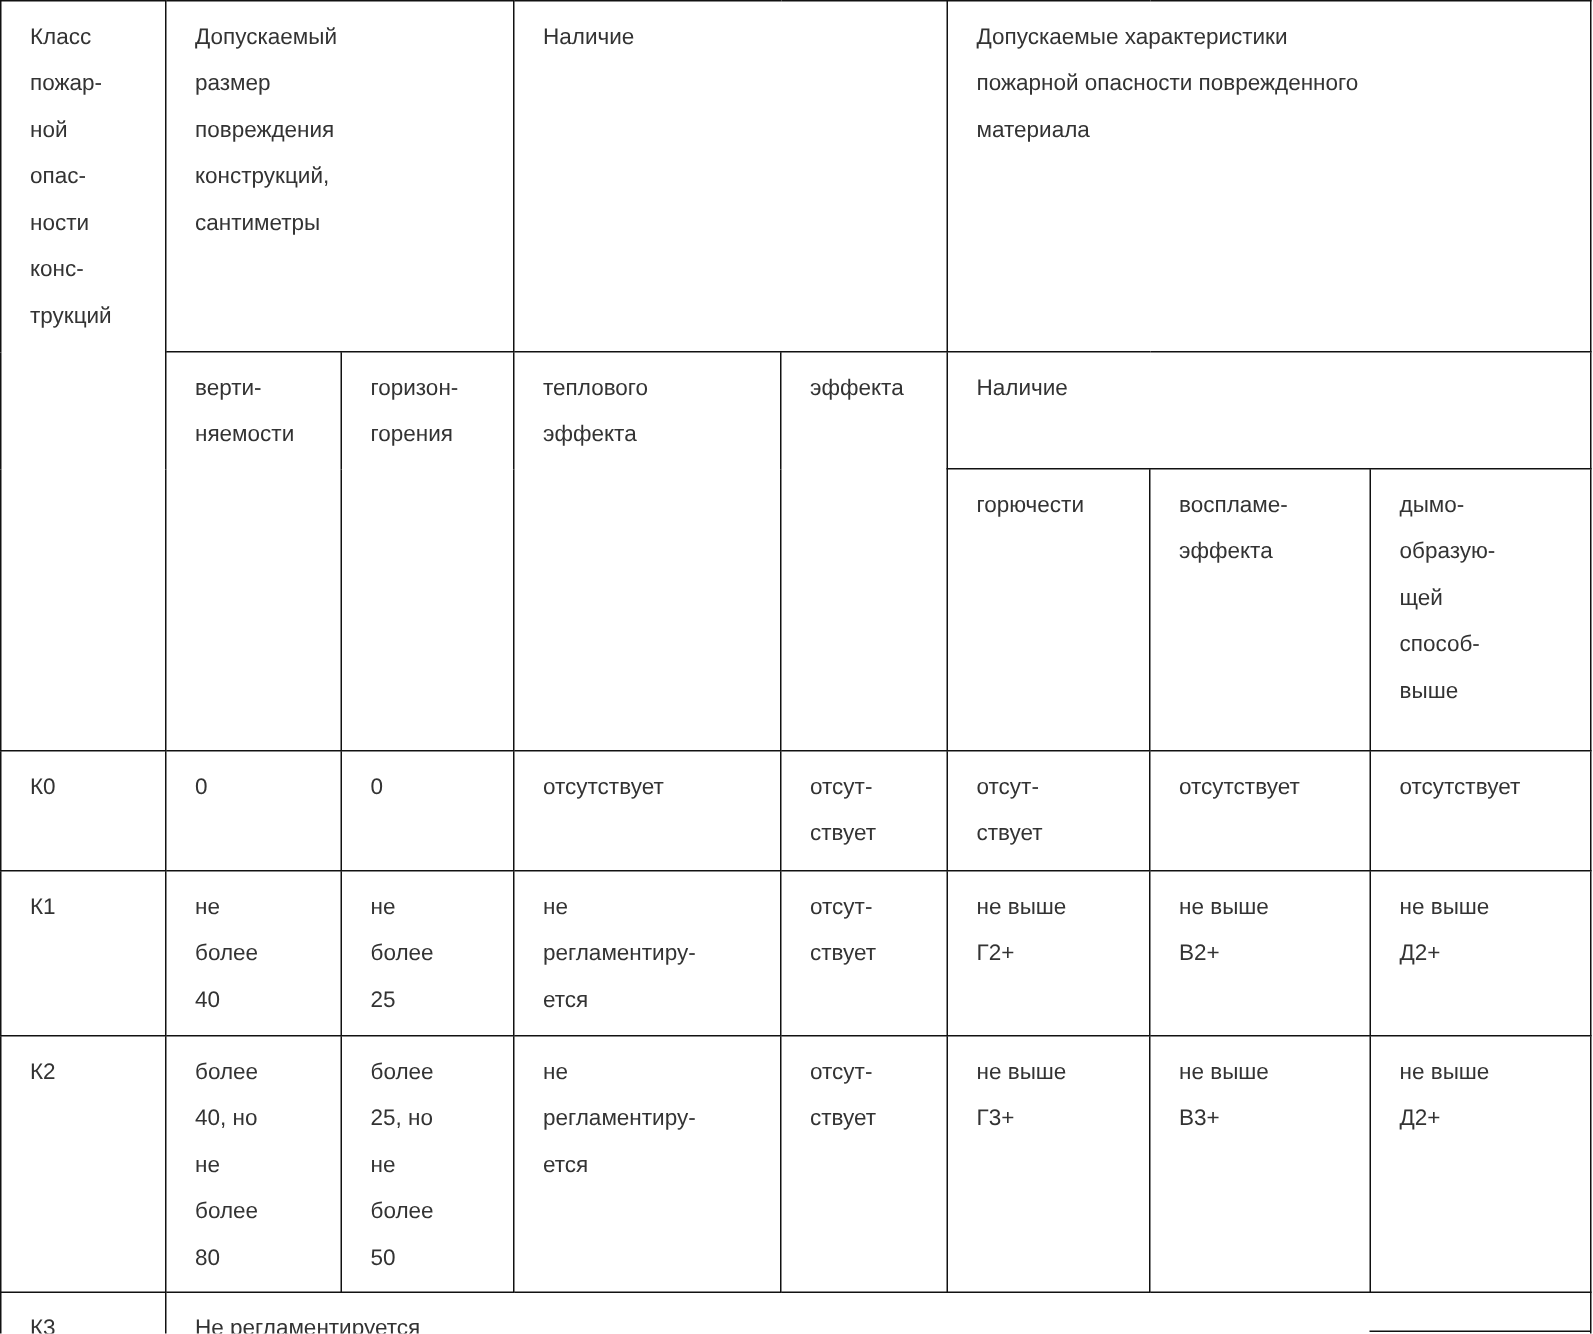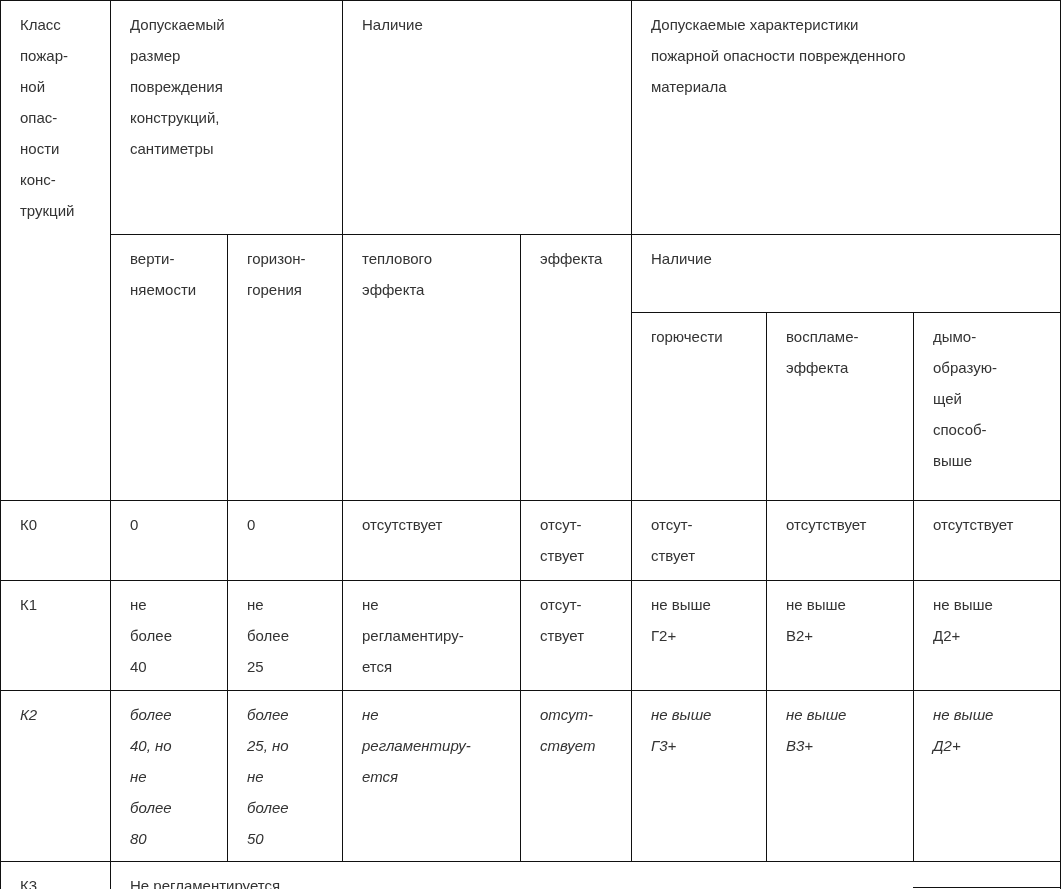--- a/index.html
+++ b/index.html
@@ -33,21 +33,21 @@
       box-sizing: border-box;
       overflow: hidden;
       word-wrap: break-word;
     }
     .pre { white-space: pre-line; }
     tr.r-h1 td { height: 234px; }
     tr.r-h2 td { height: 78px; }
     tr.r-h3 td { height: 188px; }
     tr.r-k0 td { height: 80px; }
     tr.r-k1 td { height: 110px; }
-    tr.r-k2 td { height: 171px; font-style: italic; }
+    tr.r-k2 td { height: 171px; }
     tr.r-k3 td { height: 60px; border-bottom: none; }
     .bottom-stub {
       position: absolute;
       left: 913px;
       top: 887px;
       width: 147px;
       height: 0;
       border-top: 1.5px solid #111111;
     }
   </style>

